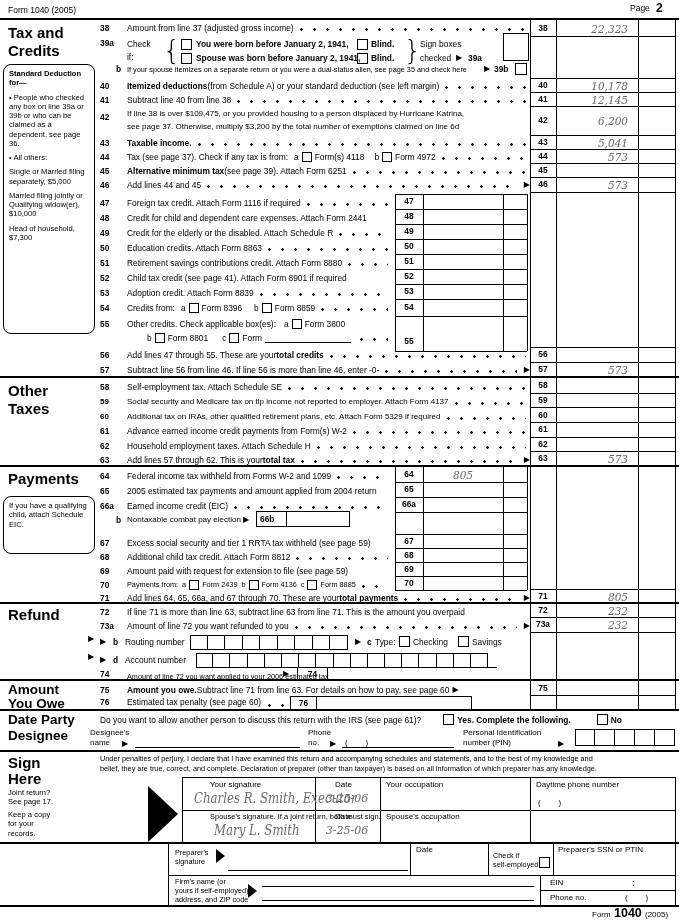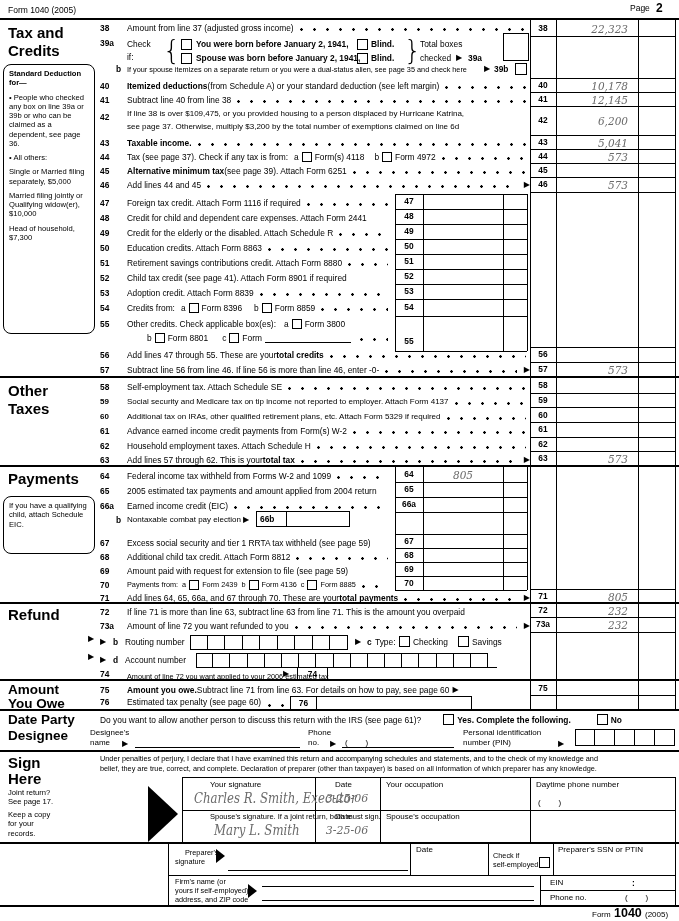--- a/index.html
+++ b/index.html
@@ -172,21 +172,21 @@
   <div class="brace" style="left:163px;top:34px">{</div>
   <div class="acb" style="left:181px;top:39px;width:9px;height:9px"></div>
   <div class="lbl b" style="left:196px;top:39px">You were born before January 2, 1941,</div>
   <div class="acb" style="left:357px;top:39px;width:9px;height:9px"></div>
   <div class="lbl b" style="left:371px;top:39px">Blind.</div>
   <div class="acb" style="left:181px;top:53px;width:9px;height:9px"></div>
   <div class="lbl b" style="left:196px;top:53px">Spouse was born before January 2, 1941,</div>
   <div class="acb" style="left:357px;top:53px;width:9px;height:9px"></div>
   <div class="lbl b" style="left:371px;top:53px">Blind.</div>
   <div class="brace" style="left:404px;top:34px">}</div>
-  <div class="lbl" style="left:420px;top:39px">Total boxes</div>
+  <div class="lbl" style="left:420px;top:39px">Sign boxes</div>
   <div class="lbl" style="left:420px;top:53px">checked</div>
   <div class="aarw" style="left:456px;top:53px">▶</div>
   <div class="lbl b" style="left:468px;top:53px">39a</div>
   <div style="position:absolute;left:503px;top:33px;width:26px;height:28px;border:1.6px solid #000;box-sizing:border-box"></div>
 
   <div class="lbl b" style="left:116px;top:64px">b</div>
   <div class="lbl sm" style="left:127px;top:65px">If your spouse itemizes on a separate return or you were a dual-status alien, see page 35 and check here</div>
   <div class="aarw" style="left:484px;top:64px">▶</div>
   <div class="lbl b" style="left:494px;top:64px">39b</div>
   <div class="acb" style="left:515px;top:63px;width:10px;height:10px;border-width:1.6px"></div>
@@ -543,21 +543,21 @@
   <div class="lbl m8" style="left:463px;top:738px">number (PIN)</div>
   <div class="aarw" style="left:558px;top:739px">▶</div>
   <div class="nbox pinbox" style="left:575px;top:729px">
     <i style="width:20px"></i>
       <i style="width:20px"></i>
       <i style="width:20px"></i>
       <i style="width:20px"></i>
       <i style="width:20px"></i>
   </div>
 
-  <div class="lbl sm" style="left:100px;top:754px">Under penalties of perjury, I declare that I have examined this return and accompanying schedules and statements, and to the check of my knowledge and</div>
+  <div class="lbl sm" style="left:100px;top:754px">Under penalties of perjury, I declare that I have examined this return and accompanying schedules and statements, and to the best of my knowledge and</div>
   <div class="lbl sm" style="left:100px;top:764px">belief, they are true, correct, and complete. Declaration of preparer (other than taxpayer) is based on all information of which preparer has any knowledge.</div>
 
   <div class="hl" style="left:182px;top:777px;width:493px"></div>
   <div class="hl" style="left:182px;top:810px;width:493px"></div>
   <div class="vl" style="left:182px;top:777px;height:65px"></div>
   <div class="vl" style="left:315px;top:777px;height:65px"></div>
   <div class="vl" style="left:380px;top:777px;height:65px"></div>
   <div class="vl" style="left:530px;top:777px;height:65px"></div>
   <div class="vl" style="left:675px;top:777px;height:65px"></div>
 
@@ -577,21 +577,21 @@
 
   <div class="vl" style="left:168px;top:842px;height:63px"></div>
   <div class="vl" style="left:410px;top:842px;height:33px"></div>
   <div class="vl" style="left:488px;top:842px;height:33px"></div>
   <div class="vl" style="left:553px;top:842px;height:33px"></div>
   <div class="vl" style="left:540px;top:875px;height:30px"></div>
   <div class="vl" style="left:675px;top:842px;height:63px"></div>
   <div class="hl" style="left:168px;top:875px;width:507px"></div>
   <div class="hl" style="left:540px;top:890px;width:135px"></div>
 
-  <div class="lbl sm" style="left:185px;top:848px">Preparer's</div>
+  <div class="lbl sm" style="left:175px;top:848px">Preparer's</div>
   <div class="lbl sm" style="left:175px;top:857px">signature</div>
   <div class="tri" style="left:216px;top:849px;border-top:7px solid transparent;border-bottom:7px solid transparent;border-left:9px solid #000"></div>
   <div class="hl" style="left:228px;top:870px;width:180px"></div>
   <div class="lbl m8" style="left:416px;top:845px">Date</div>
   <div class="lbl sm" style="left:493px;top:851px">Check if</div>
   <div class="lbl sm" style="left:493px;top:860px">self-employed</div>
   <div class="acb" style="left:539px;top:857px;width:9px;height:9px"></div>
   <div class="lbl m8" style="left:558px;top:845px">Preparer's SSN or PTIN</div>
 
   <div class="lbl sm" style="left:175px;top:877px">Firm's name (or</div>

